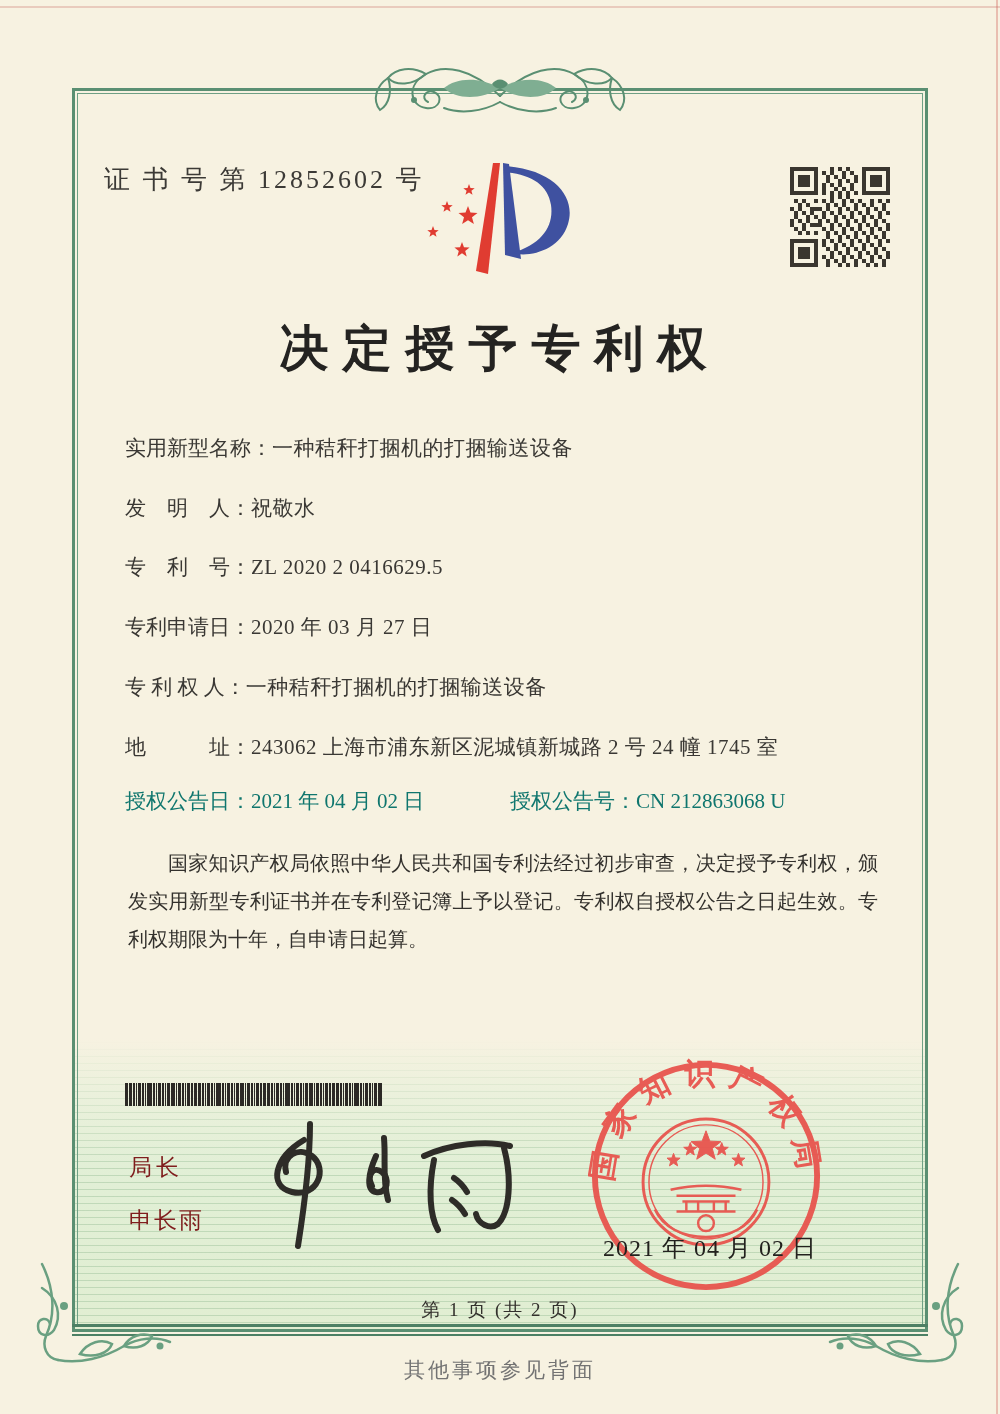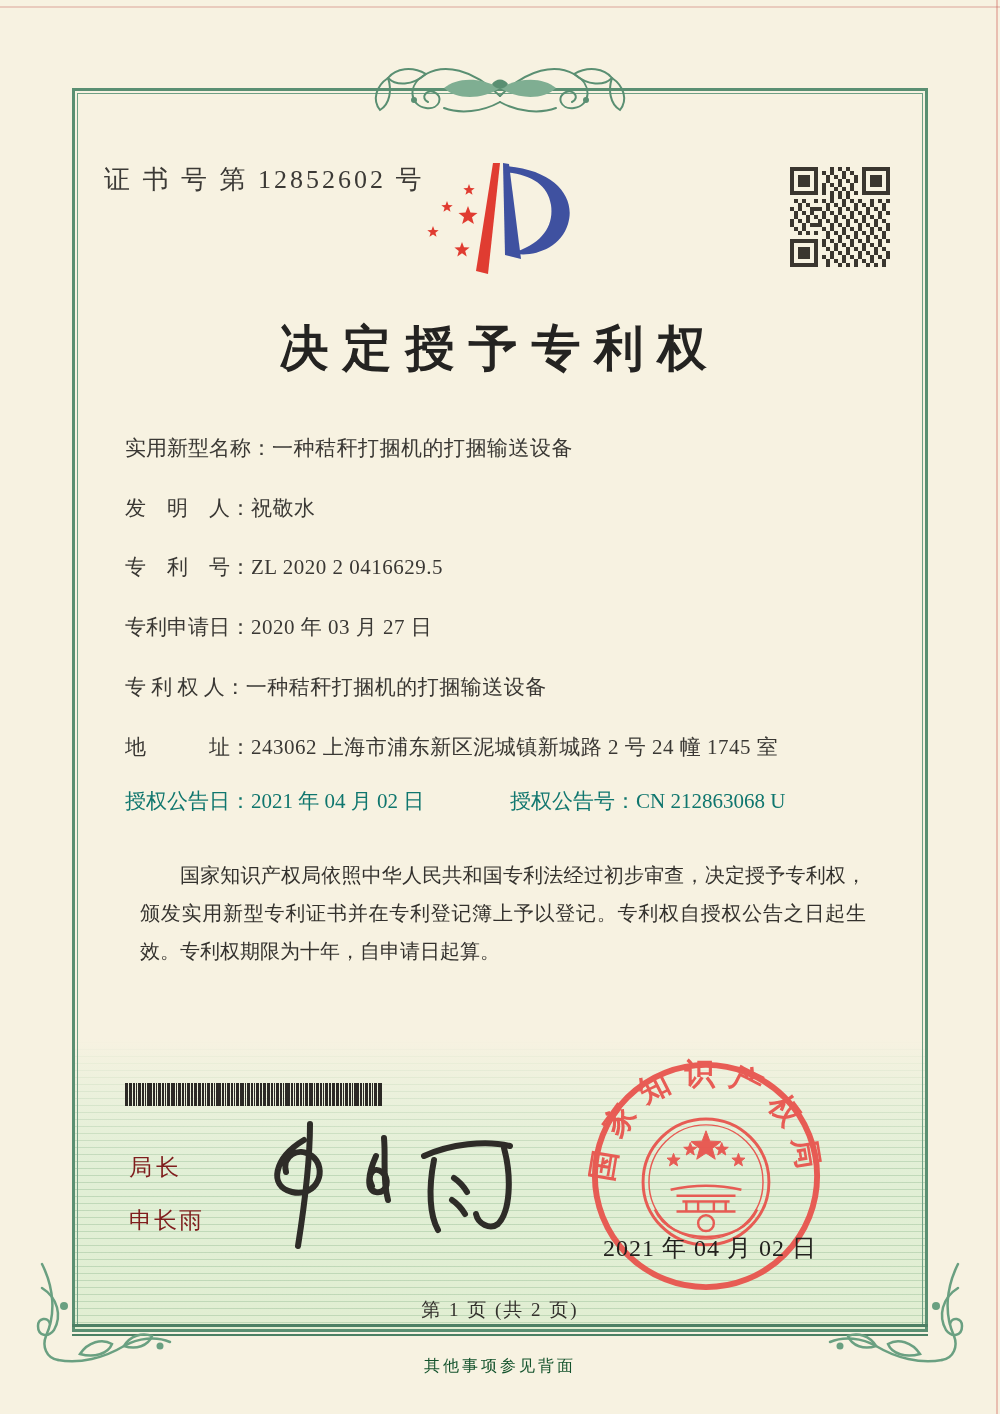--- a/index.html
+++ b/index.html
@@ -38,34 +38,34 @@
 
   .fields{position:absolute;left:125px;top:434px;width:760px;font-size:21px;color:#3a3834;}
   .field-row{position:absolute;left:0;white-space:nowrap;}
   .field-label{display:inline-block;}
   .field-value{letter-spacing:.5px;}
   .row-0{top:0px;}.row-1{top:60px;}.row-2{top:119px;}.row-3{top:179px;}.row-4{top:239px;}.row-5{top:299px;}
   .grant-row{position:absolute;left:125px;top:787px;width:790px;font-size:21px;white-space:nowrap;color:#0f766e;}
   .grant-no-group{position:absolute;left:385px;top:0;}
 
   .paragraphs{position:absolute;left:124px;top:840px;width:758px;font-size:20px;line-height:38px;color:#33312d;text-align:justify;}
-  .paragraphs p{margin:16px;text-indent:2em;}
+  .paragraphs p{margin:4px;text-indent:2em;}
 
   .barcode{position:absolute;left:125px;top:1083px;width:260px;height:23px;}
 
   .signer{position:absolute;left:129px;top:1152px;font-size:23px;color:#7f1d1d;letter-spacing:4px;}
   .signer .signer-name{margin-top:22px;letter-spacing:2px;}
   .signature{position:absolute;left:238px;top:1112px;width:300px;height:150px;}
 
   .seal{position:absolute;left:588px;top:1058px;width:236px;height:236px;opacity:.93;}
   .seal-date{position:absolute;left:600px;top:1232px;width:220px;text-align:center;
     font-size:24px;color:#22211e;letter-spacing:1px;white-space:nowrap;}
 
   .page-info{position:absolute;left:0;top:1297px;width:100%;text-align:center;font-size:19px;letter-spacing:2px;color:#33312d;}
-  .back-note{position:absolute;left:0;top:1356px;width:100%;text-align:center;font-size:16px;letter-spacing:3px;color:#14532d;}
+  .back-note{position:absolute;left:0;top:1356px;width:100%;text-align:center;font-size:21px;letter-spacing:3px;color:#737373;}
 
   .ornament-top{position:absolute;left:352px;top:56px;width:296px;height:66px;z-index:5;}
   .ornament-bl{position:absolute;left:28px;top:1258px;width:150px;height:110px;z-index:5;}
   .ornament-br{position:absolute;right:28px;top:1258px;width:150px;height:110px;z-index:5;transform:scaleX(-1);}
 </style>
 </head>
 <body>
 
 <div id="page">
 

